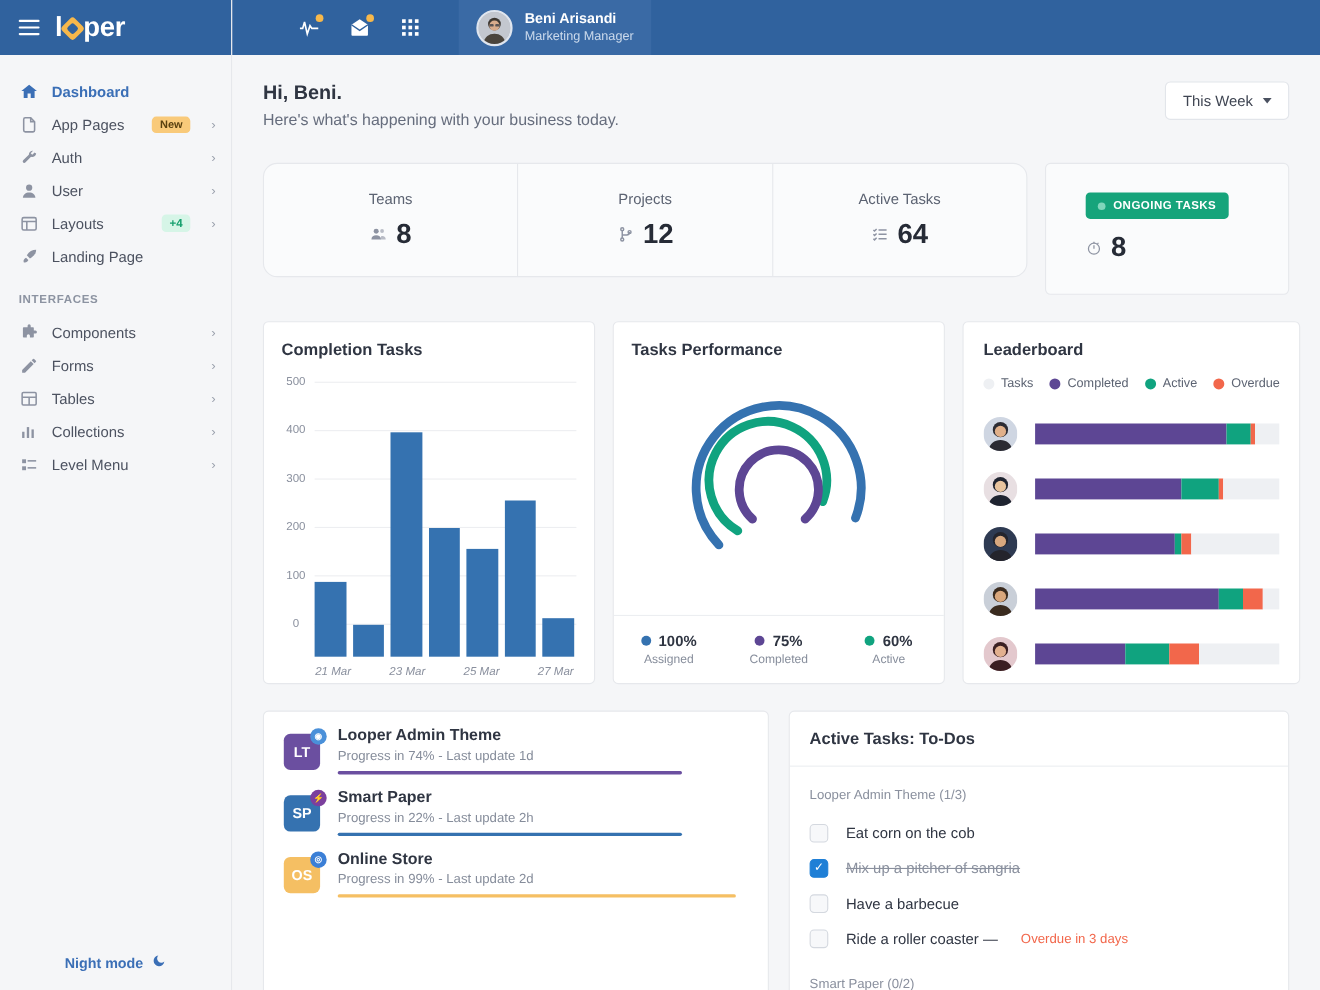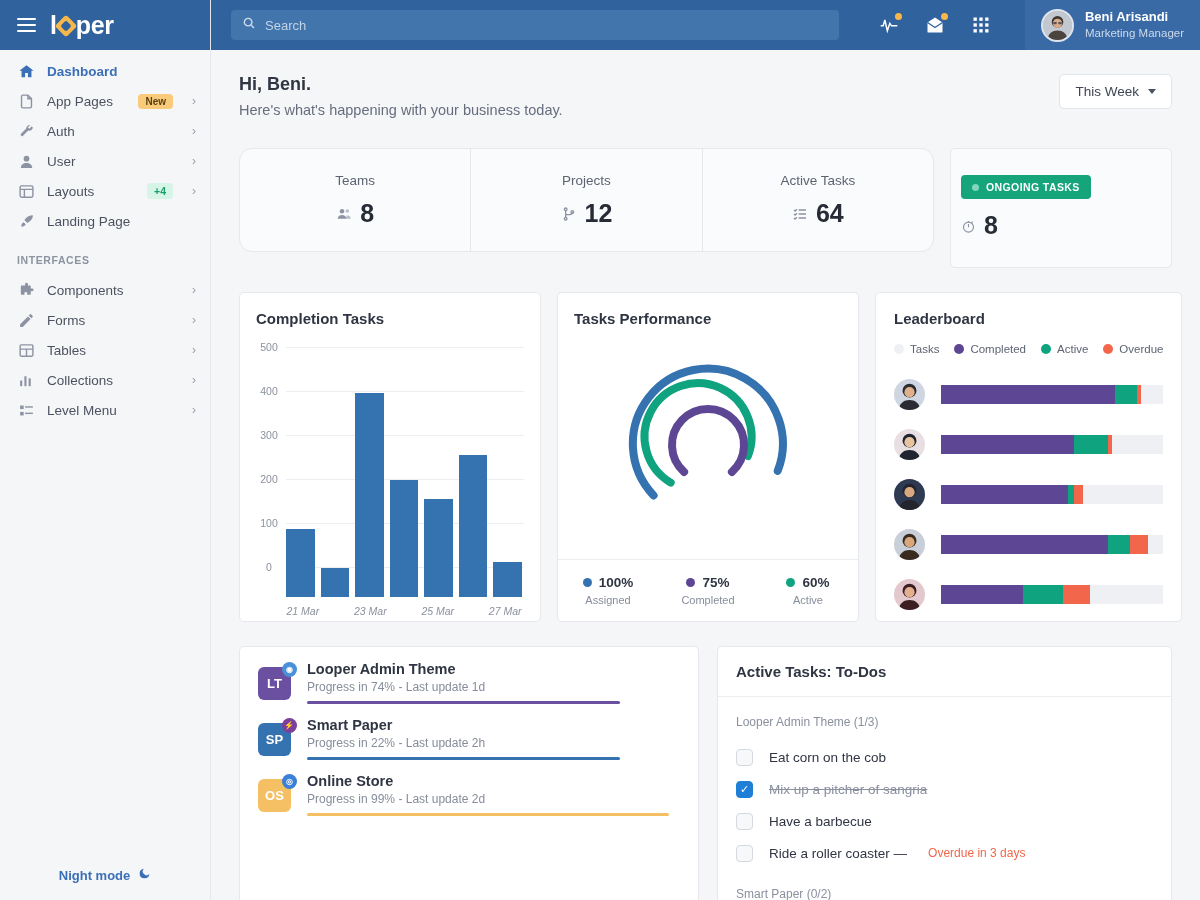--- a/index.html
+++ b/index.html
@@ -30,21 +30,21 @@
   .logo-o {
     display: inline-block; width: 16px; height: 16px; background: #f7b84b;
     transform: rotate(45deg); border-radius: 3px; margin: 0 2px 0 1px;
     position: relative; top: 1px;
   }
   .logo-o::after {
     content: ""; position: absolute; left: 4px; top: 4px;
     width: 8px; height: 8px; background: #30629e; border-radius: 2px;
   }
 
-  .nav { padding-top: 6px; flex: 1 1 auto; overflow: hidden; }
+  .nav { padding-top: 18px; flex: 1 1 auto; overflow: hidden; }
   .nav-item {
     display: flex; align-items: center; height: 30px; padding: 0 14px 0 17px;
     cursor: pointer; gap: 12px; font-size: 13.5px; color: #4c5260;
   }
   .nav-item.active { color: #3b6fb6; font-weight: bold; }
   .nav-ico { width: 18px; height: 18px; flex: 0 0 18px; display: flex; align-items: center; justify-content: center; }
   .nav-ico svg { width: 17px; height: 17px; display: block; }
   .nav-label { flex: 1 1 auto; white-space: nowrap; }
   .chev { color: #9aa0ad; font-size: 12px; line-height: 1; }
   .badge-new {
@@ -122,21 +122,21 @@
   .stat {
     flex: 1 1 0; display: flex; flex-direction: column; align-items: center;
     justify-content: center; gap: 11px; border-right: 1px solid #e6e8ec;
   }
   .stat:last-child { border-right: none; }
   .stat-label { font-size: 13.5px; color: #5c6372; }
   .stat-value { font-size: 25px; font-weight: bold; color: #262b36; display: flex; align-items: center; gap: 8px; }
   .stat-value svg { width: 16px; height: 16px; color: #8d93a2; }
   .ongoing-card {
     flex: 0 0 222px; background: #fafbfc; border: 1px solid #e6e8ec; border-radius: 5px;
-    height: 120px; padding: 26px 0 0 10px;
+    height: 120px; padding: 26px 0 0 36px;
   }
   .ongoing-badge {
     display: inline-flex; align-items: center; gap: 7px; background: #16a47b;
     color: #fff; font-size: 10.5px; font-weight: bold; letter-spacing: 0.4px;
     padding: 6px 11px; border-radius: 4px;
   }
   .ongoing-badge .bdot { width: 7px; height: 7px; border-radius: 50%; background: #7fd6bb; }
   .ongoing-val { display: flex; align-items: center; gap: 8px; margin-top: 12px; font-size: 25px; font-weight: bold; color: #262b36; }
   .ongoing-val svg { width: 15px; height: 15px; color: #8d93a2; }
 
@@ -353,27 +353,20 @@
       <span>Night mode</span>
       <span><svg width="13" height="13" viewBox="0 0 24 24" fill="#3b6fb6">
             <path d="M21 13A9 9 0 1111 3a7 7 0 0010 10z"></path>
           </svg></span>
     </div>
   </aside>
 
   <div class="main">
 
     <header class="topbar">
-      <div class="search-wrap">
-        <span><svg viewBox="0 0 24 24" fill="none" stroke="#cfdcec" stroke-width="2.4">
-              <circle cx="10.5" cy="10.5" r="6.5"></circle>
-              <path d="M16 16l4.5 4.5"></path>
-            </svg></span>
-        <input class="search-input" value="" placeholder="Search" style="">
-      </div>
       <div class="topicons">
         <div class="topicon">
           <svg viewBox="0 0 24 24" fill="none" stroke="#ffffff" stroke-width="1.8">
               <path d="M2 13h3l2-7 3 13 3-9 2 3h7"></path>
             </svg>
           <span class="dot-badge"></span>
         </div>
         <div class="topicon">
           <svg viewBox="0 0 24 24" fill="#ffffff">
               <path d="M3 9l9-6 9 6v11a1 1 0 01-1 1H4a1 1 0 01-1-1z"></path>

